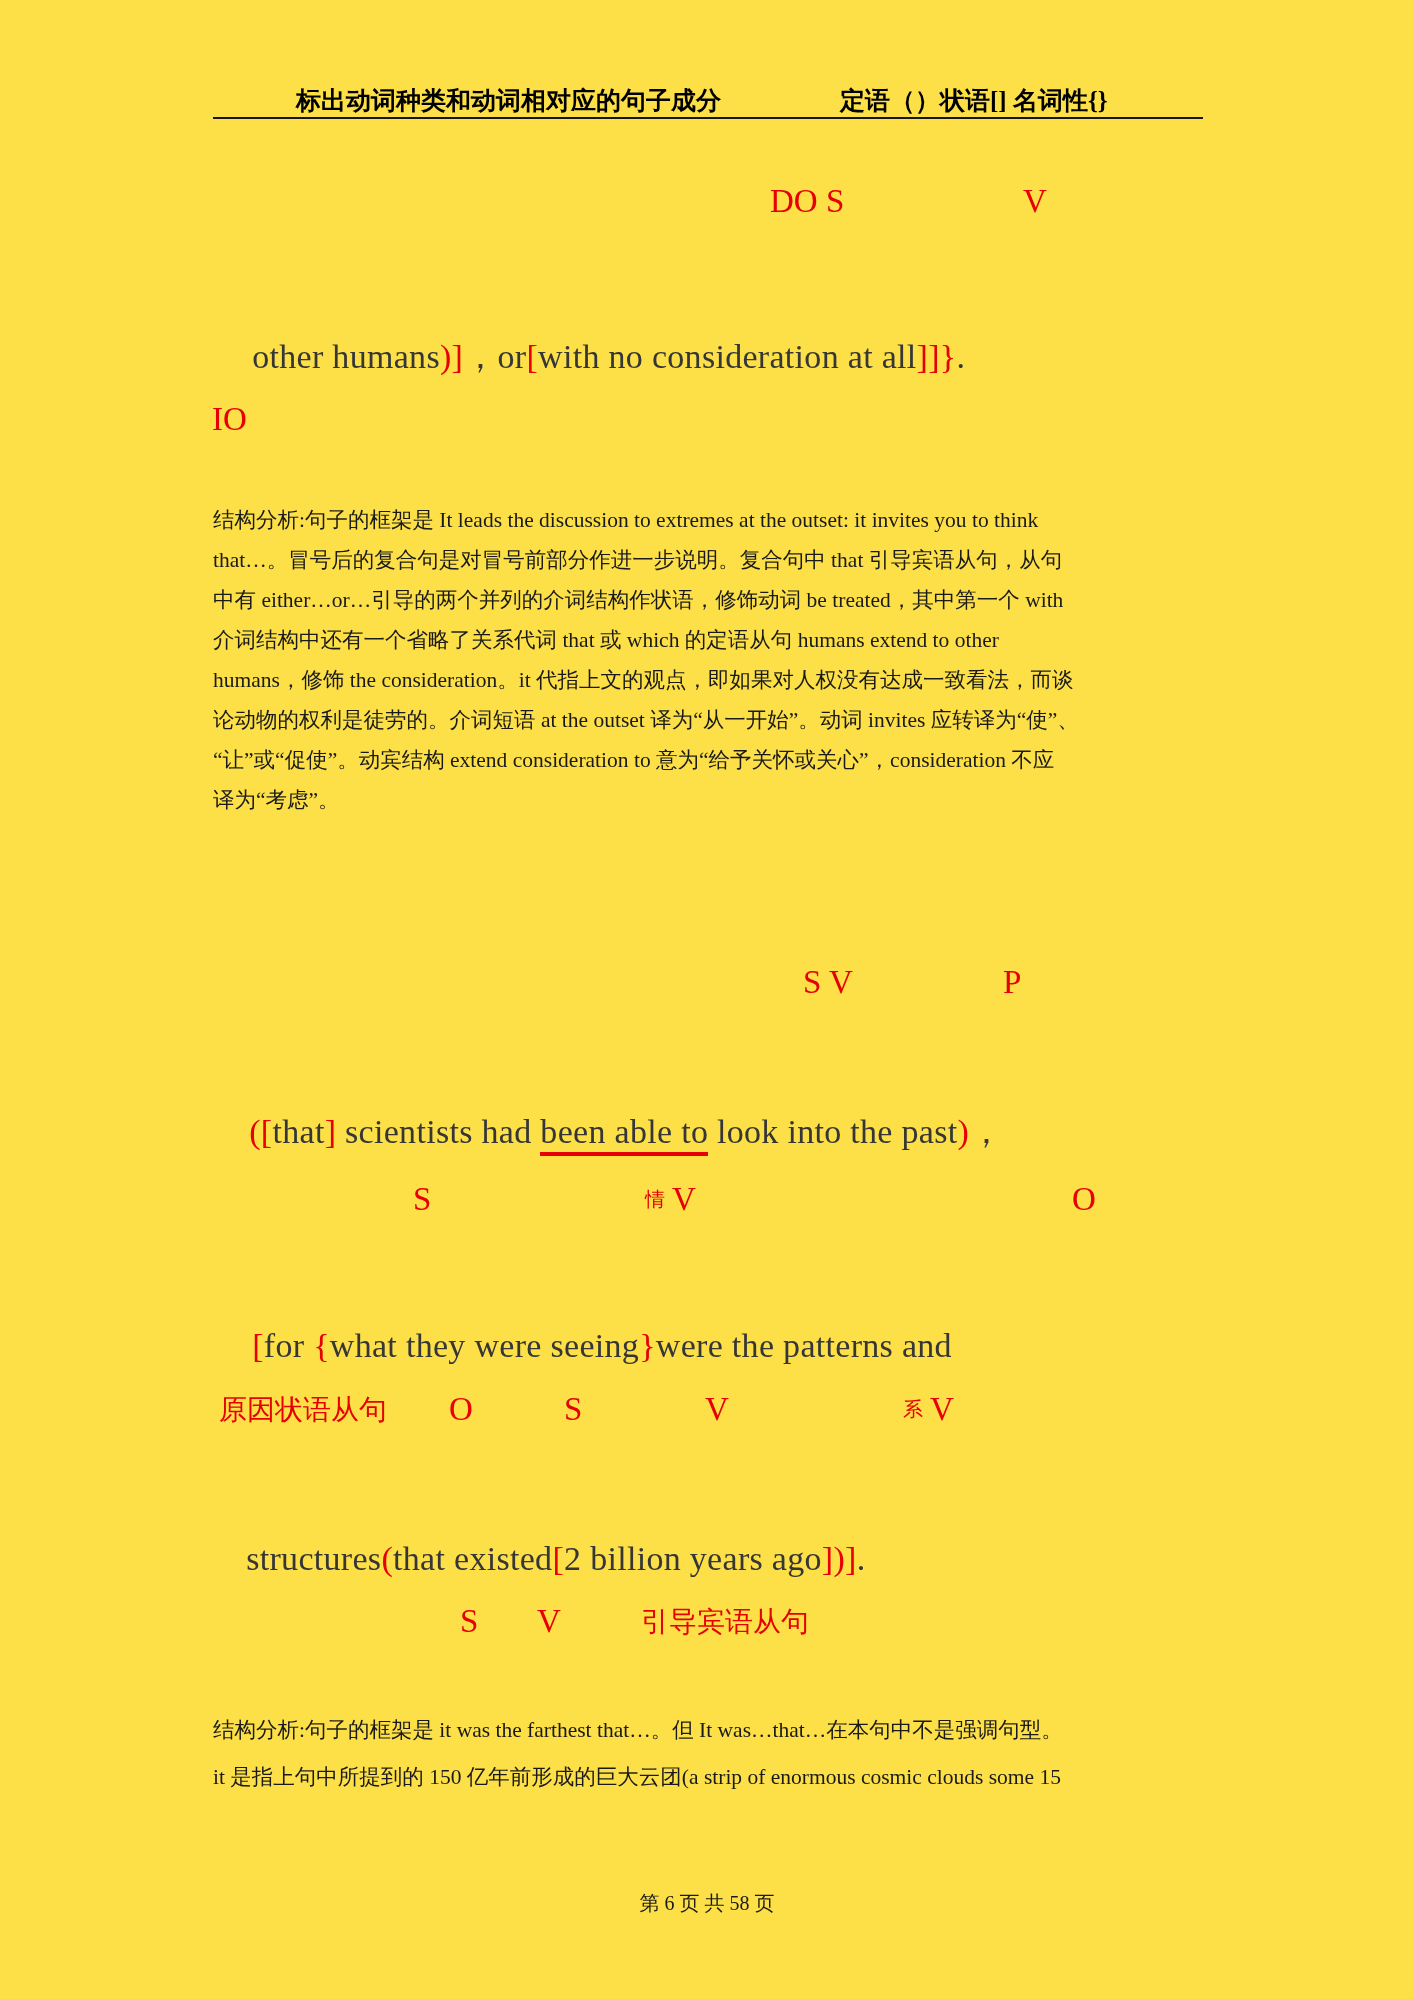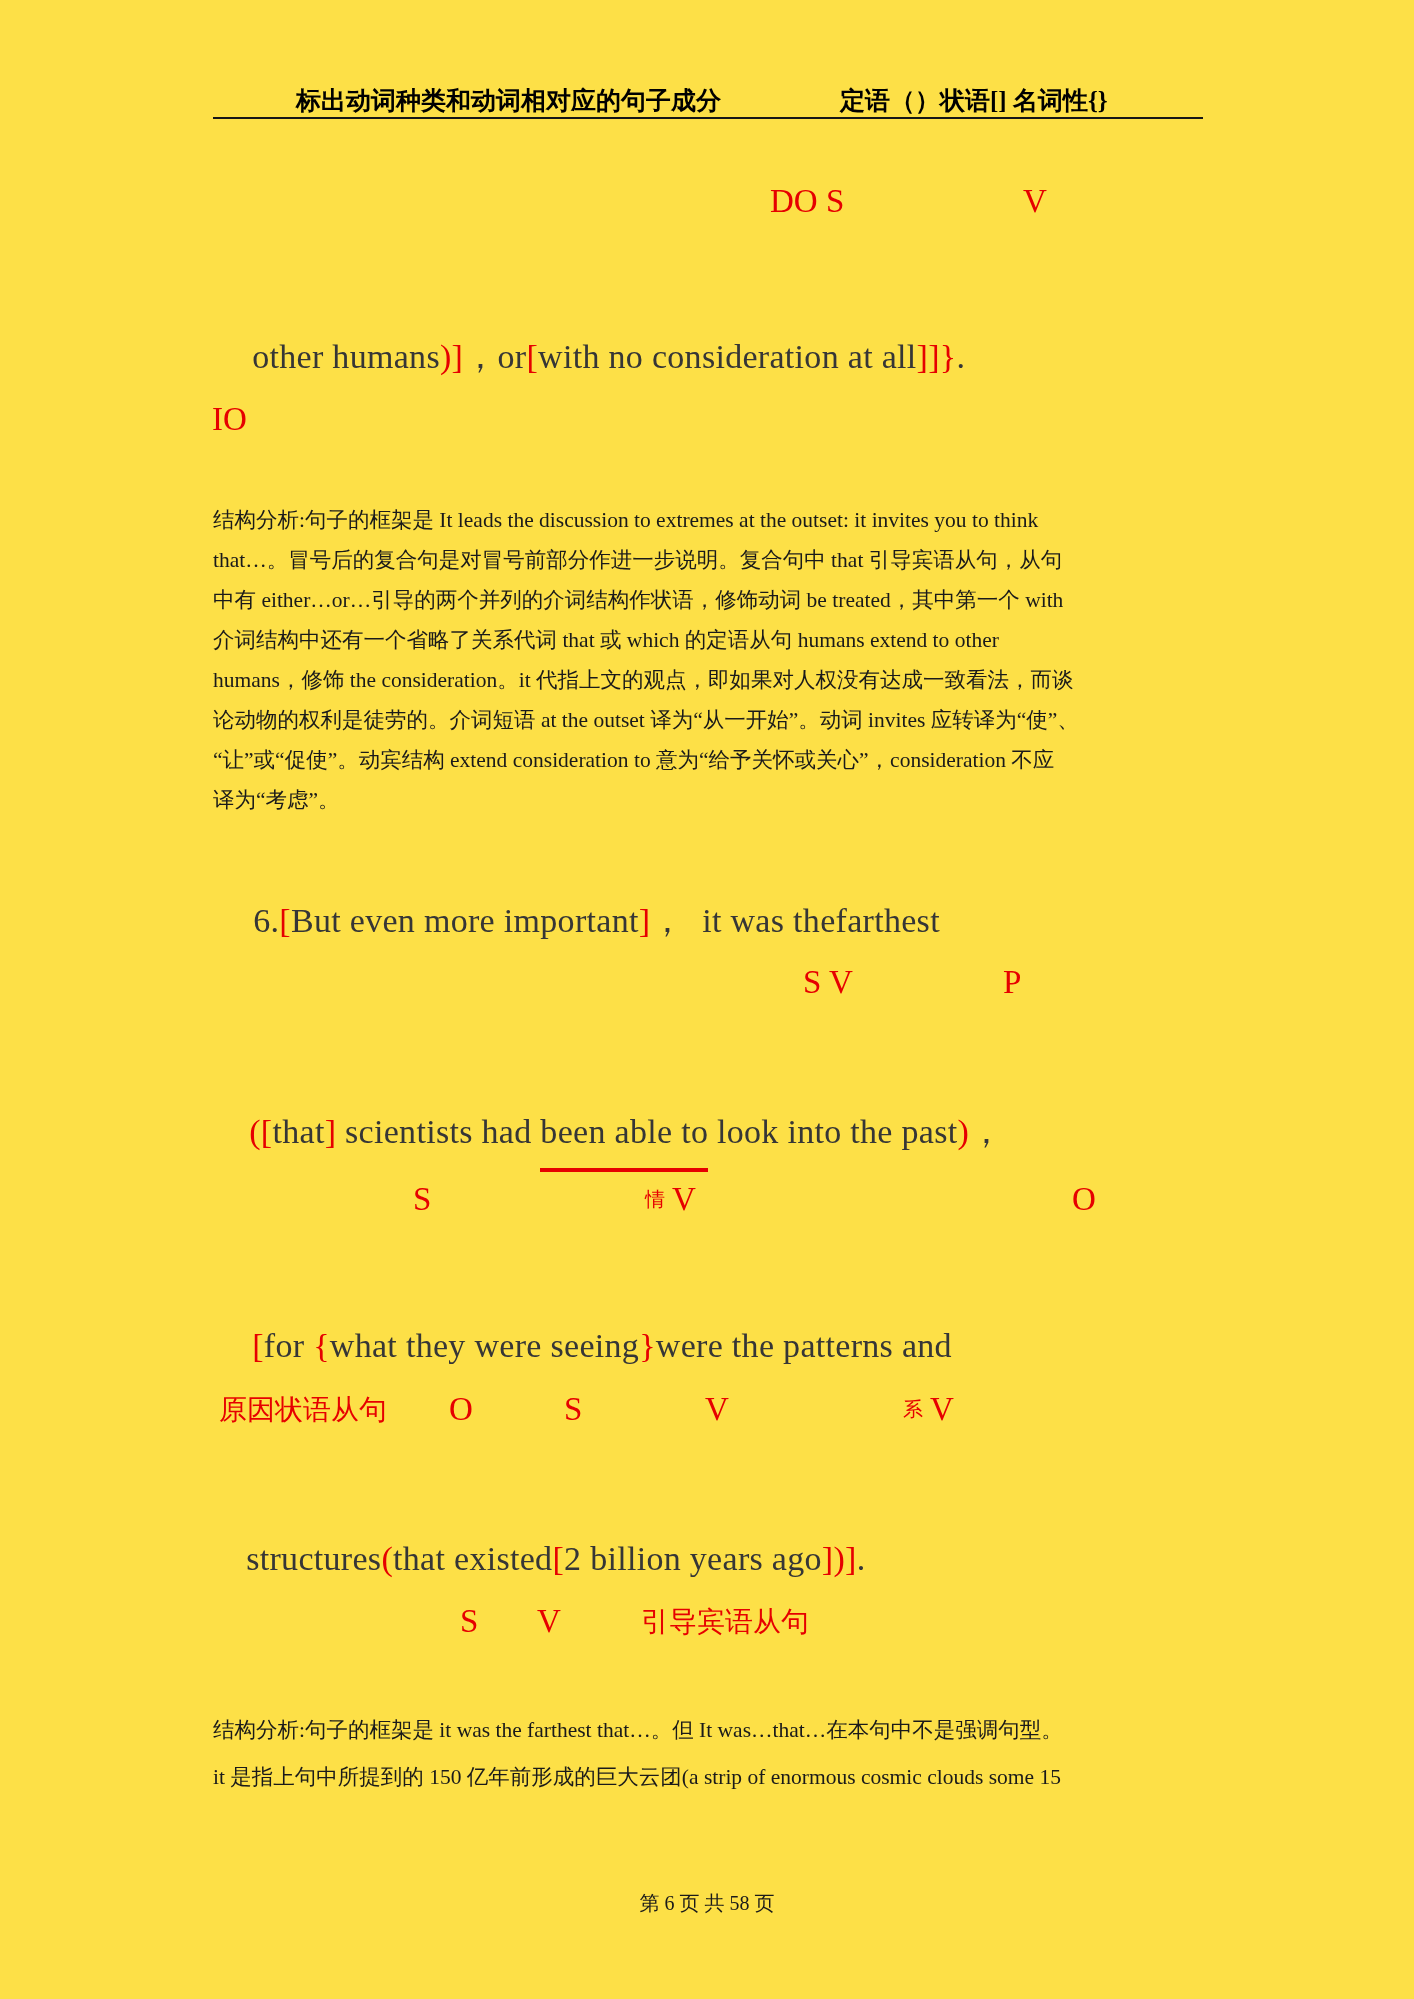--- a/index.html
+++ b/index.html
@@ -14,21 +14,21 @@
   .hdr-right { left:840px; }
   .rule { position:absolute; left:213px; top:117px; width:990px; height:2px; background:#161616; }
   
   .anno { position:absolute; left:0; width:100%; height:46px;text-decoration:underline; }
   .anno .a { position:absolute; color:#e60000; font-size:33px; line-height:1.2; white-space:pre; }
   .anno .cjk { font-size:28px; line-height:1.45; }
   .anno .sm { font-size:20px; line-height:1.9; }
   
   .s { position:absolute; font-weight:normal; font-size:34px; color:#363636; white-space:pre; letter-spacing:.3px; line-height:1.25; }
   .red { color:#e60000; }
-  .u { border-bottom:4px solid #e60000; padding-bottom:18px;text-align:center; }
+  .u { border-bottom:4px solid #e60000; padding-bottom:2px;text-align:center; }
   
   .para { position:absolute; left:213px; width:995px; font-size:21.5px; color:#1a1a1a; }
   .para .ln { line-height:40px; white-space:pre-wrap; }
   .para-6 .ln { line-height:47px; }
   
   .footer { position:absolute; top:1890px; left:0; width:100%; text-align:center; font-size:20px; color:#1a1a1a; }
 </style>
 </head>
 <body>
 
@@ -55,23 +55,20 @@
     <div class="ln">结构分析:句子的框架是 It leads the discussion to extremes at the outset: it invites you to think</div>
     <div class="ln">that…。冒号后的复合句是对冒号前部分作进一步说明。复合句中 that 引导宾语从句，从句</div>
     <div class="ln">中有 either…or…引导的两个并列的介词结构作状语，修饰动词 be treated，其中第一个 with</div>
     <div class="ln">介词结构中还有一个省略了关系代词 that 或 which 的定语从句 humans extend to other</div>
     <div class="ln">humans，修饰 the consideration。it 代指上文的观点，即如果对人权没有达成一致看法，而谈</div>
     <div class="ln">论动物的权利是徒劳的。介词短语 at the outset 译为“从一开始”。动词 invites 应转译为“使”、</div>
     <div class="ln">“让”或“促使”。动宾结构 extend consideration to 意为“给予关怀或关心”，consideration 不应</div>
     <div class="ln">译为“考虑”。</div>
   </div>
 
-  <div class="s" style="left:218px; top:857px">
-    <span>6.</span><span class="red">[</span><span>But even more important</span><span class="red">]</span><span>，  it was thefarthest</span>
-  </div>
 
   <div class="anno" style="top:963px">
     <span class="a" style="left:803px">S V</span>
     <span class="a" style="left:1003px">P</span>
   </div>
 
   <div class="s" style="left:214px; top:1068px">
     <span class="red">([</span><span>that</span><span class="red">]</span><span> scientists had </span><span class="u">been able to</span><span> look into the past</span><span class="red">)</span><span>，</span>
   </div>
 

